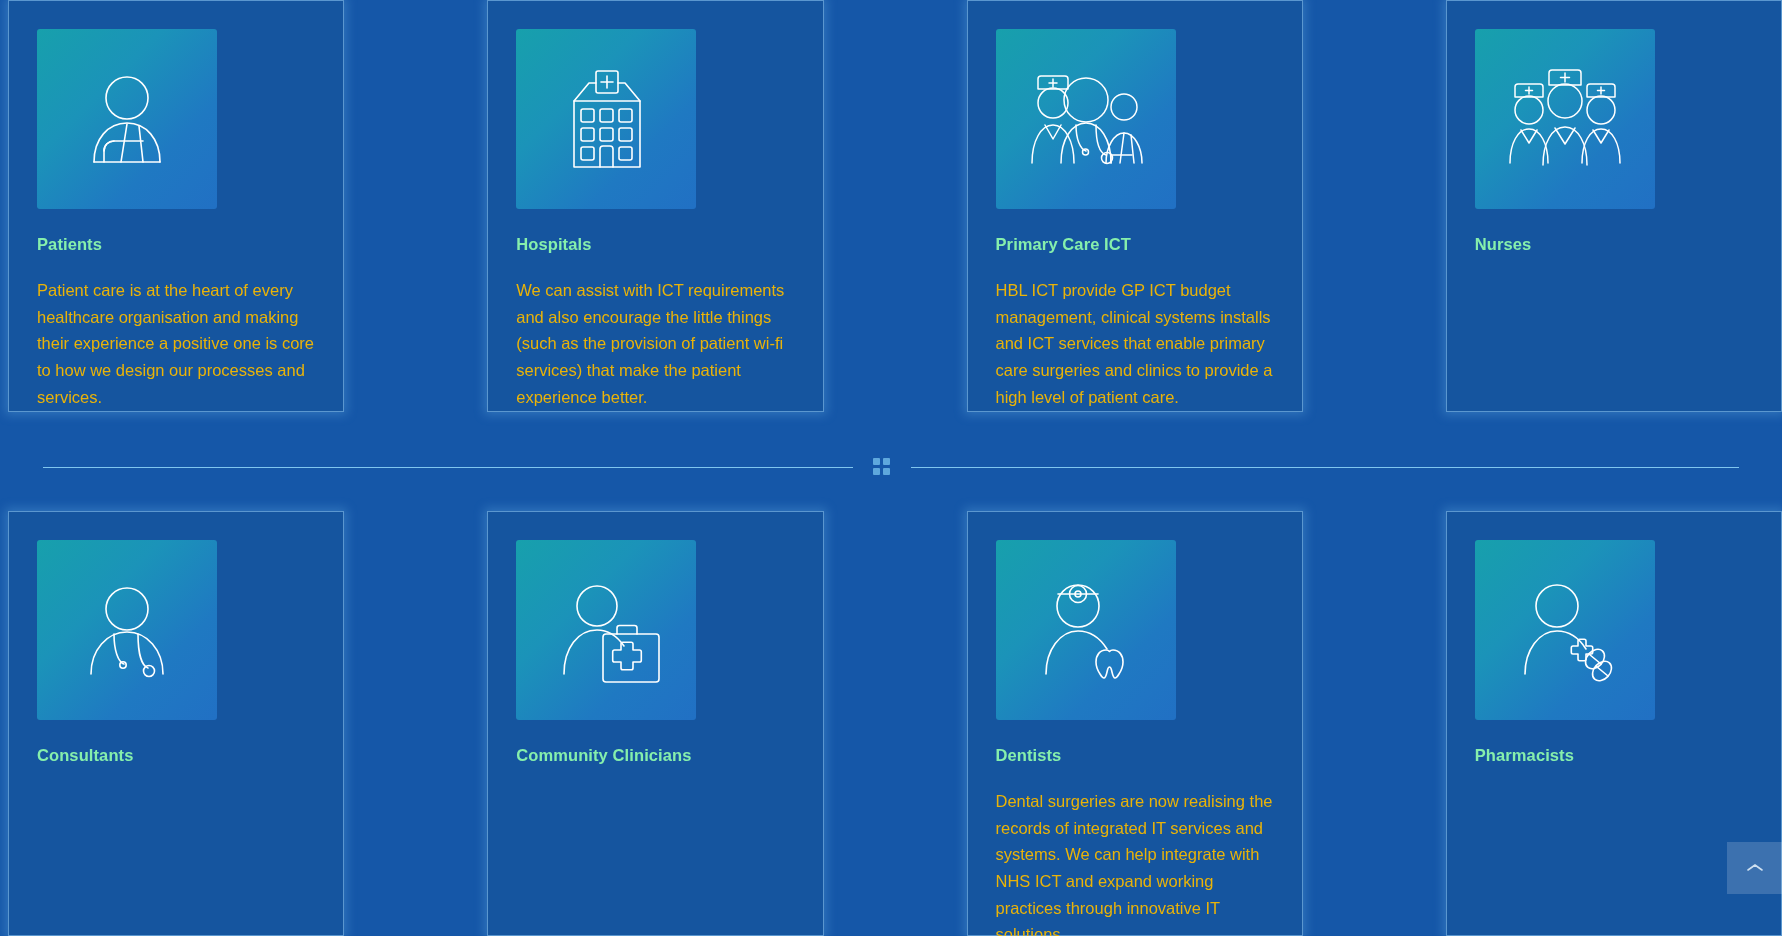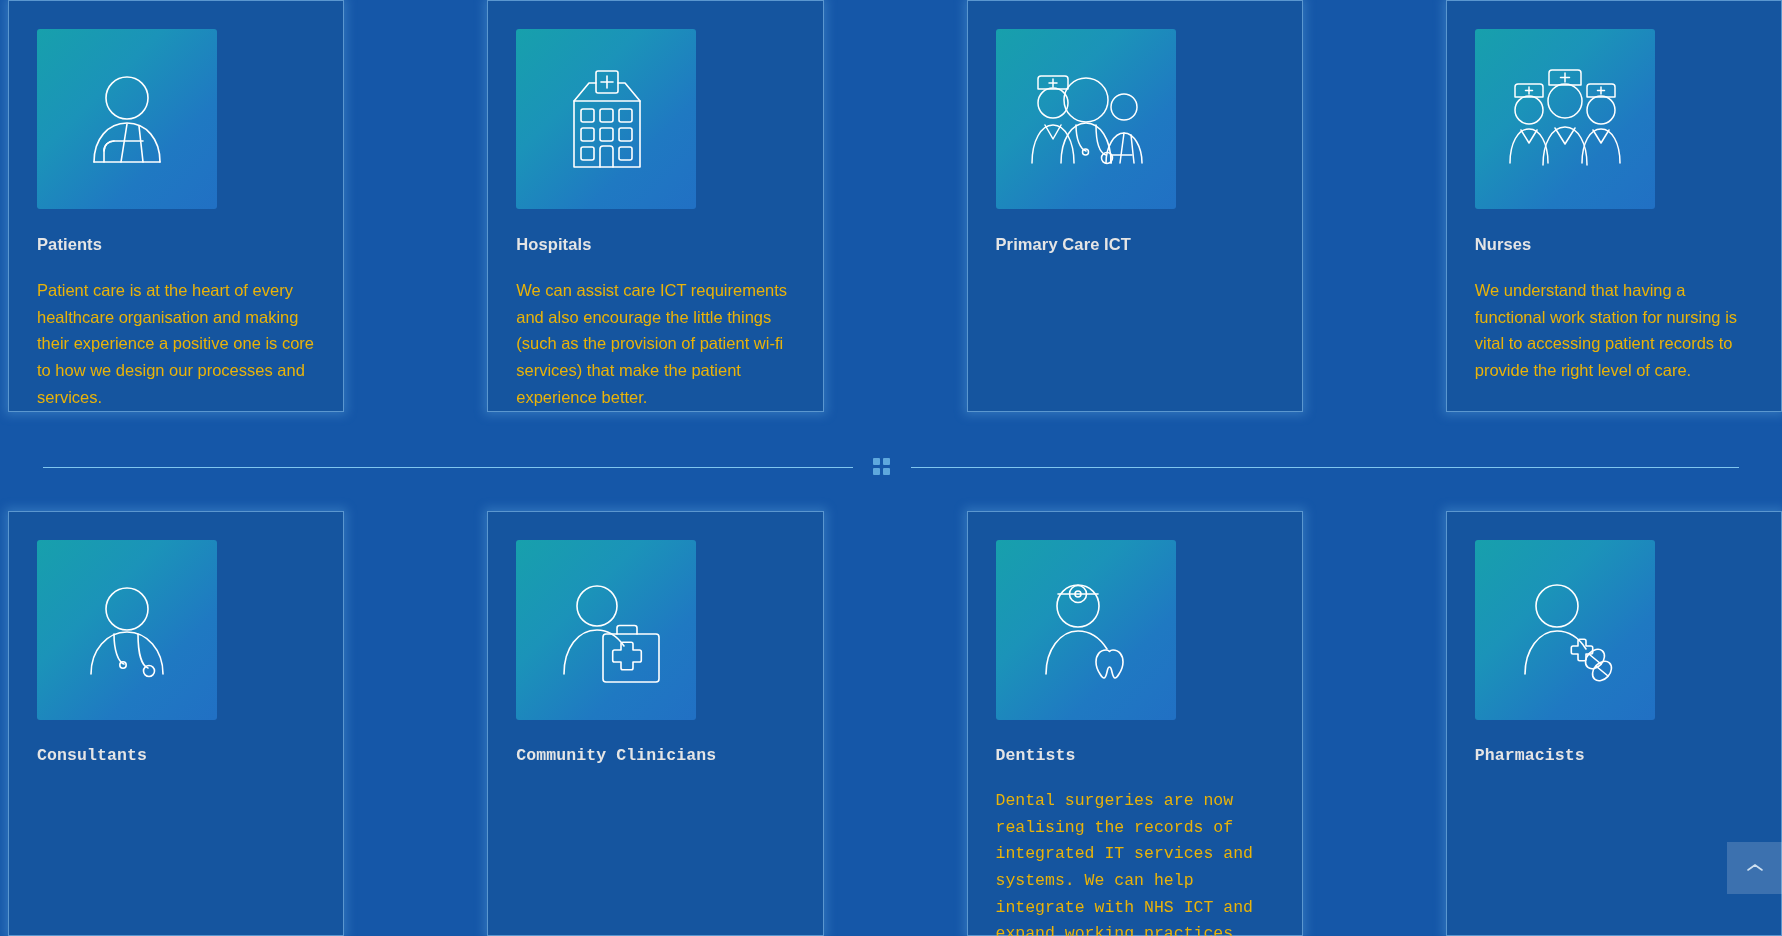--- a/index.html
+++ b/index.html
@@ -40,40 +40,40 @@
     background: #15559f;
     border: 1px solid rgba(150, 205, 245, 0.55);
     box-shadow: 0 0 10px 3px rgba(120, 190, 240, 0.28);
     padding: 28px 28px 0 28px;
     margin-left: 28px;
   }
   .card:first-child { margin-left: 8px; }
   .card:last-child  { margin-right: 0; }
 
   .row-top .card    { height: 412px; }
-  .row-bottom .card { height: 425px; font-family: Liberation Mono, monospace; }
+  .row-bottom .card { height: 425px; }
 
   
   .icon-tile {
     width: 180px;
     height: 180px;
     border-radius: 3px;
     background: linear-gradient(135deg, #17a0ac 0%, #1b93b9 35%, #1f79c2 70%, #2170c4 100%);
     display: flex;
     align-items: center;
     justify-content: center;
     margin-bottom: 26px;
   }
   .icon-tile svg { display: block; }
 
   
   .card-title {
     font-size: 16.5px;
     font-weight: bold;
-    color: #e5e5e5;
+    color: #86efac;
     letter-spacing: 0.1px;
     margin-bottom: 22px;
     line-height: 1.2;
   }
   .card-body {
     font-size: 16.5px;
     font-weight: 400;
     color: #eab308;
     line-height: 1.62;
     max-width: 300px;
@@ -166,21 +166,21 @@
           <rect x="69" y="46" width="13" height="13" rx="2"></rect>
           <rect x="31" y="65" width="13" height="13" rx="2"></rect>
           <rect x="50" y="65" width="13" height="13" rx="2"></rect>
           <rect x="69" y="65" width="13" height="13" rx="2"></rect>
           <rect x="31" y="84" width="13" height="13" rx="2"></rect>
           <rect x="69" y="84" width="13" height="13" rx="2"></rect>
           <path d="M50 104 L50 86 C50 84 51 83 53 83 L60 83 C62 83 63 84 63 86 L63 104"></path>
         </svg>
       </div>
       <div class="card-title">Hospitals</div>
-      <div class="card-body">We can assist care ICT requirements and also encourage the little things (such as the provision of patient wi-fi services) that make the patient experience better.</div>
+      <div class="card-body">We can assist with ICT requirements and also encourage the little things (such as the provision of patient wi-fi services) that make the patient experience better.</div>
     </div>
 
     <div class="card">
       <div class="icon-tile">
         <svg width="116" height="112" viewBox="0 0 116 112" fill="none" stroke="#ffffff" stroke-width="1.5" stroke-linecap="round" stroke-linejoin="round">
 
           <path d="M10 26 L10 16 C10 14 11 13 13 13 L37 13 C39 13 40 14 40 16 L40 26 Z"></path>
           <line x1="25" y1="16" x2="25" y2="24"></line>
           <line x1="21" y1="20" x2="29" y2="20"></line>
           <circle cx="25" cy="40" r="15"></circle>
@@ -195,20 +195,21 @@
           <circle cx="79" cy="95" r="5.5"></circle>
 
           <circle cx="96" cy="44" r="13"></circle>
           <path d="M78 100 C78 84 86 70 96 70 C106 70 114 84 114 100"></path>
           <path d="M96 70 L92 100"></path>
           <path d="M103 72 L106 100"></path>
           <path d="M83 100 L83 92 L104 92"></path>
         </svg>
       </div>
       <div class="card-title">Primary Care ICT</div>
+      <div class="card-body">HBL ICT provide GP ICT budget management, clinical systems installs and ICT services that enable primary care surgeries and clinics to provide a high level of patient care.</div>
     </div>
 
     <div class="card">
       <div class="icon-tile">
         <svg width="118" height="112" viewBox="0 0 118 112" fill="none" stroke="#ffffff" stroke-width="1.5" stroke-linecap="round" stroke-linejoin="round">
 
           <path d="M9 34 L9 24 C9 22 10 21 12 21 L34 21 C36 21 37 22 37 24 L37 34 Z"></path>
           <line x1="23" y1="24" x2="23" y2="31"></line>
           <line x1="19.5" y1="27.5" x2="26.5" y2="27.5"></line>
           <circle cx="23" cy="47" r="14"></circle>
@@ -224,21 +225,20 @@
 
           <path d="M81 34 L81 24 C81 22 82 21 84 21 L106 21 C108 21 109 22 109 24 L109 34 Z"></path>
           <line x1="95" y1="24" x2="95" y2="31"></line>
           <line x1="91.5" y1="27.5" x2="98.5" y2="27.5"></line>
           <circle cx="95" cy="47" r="14"></circle>
           <path d="M76 100 C76 80 84 66 95 66 C106 66 114 80 114 100"></path>
           <path d="M87 67 L95 80 L103 67"></path>
         </svg>
       </div>
       <div class="card-title">Nurses</div>
-      <div class="card-body">We understand that having a functional work station for nursing is vital to accessing patient records to provide the right level of care.</div>
     </div>
 
   </div>
 
   <div class="divider">
     <div class="divider-line left"></div>
     <div class="divider-dots">
       <i></i>
       <i></i>
       <i></i>

